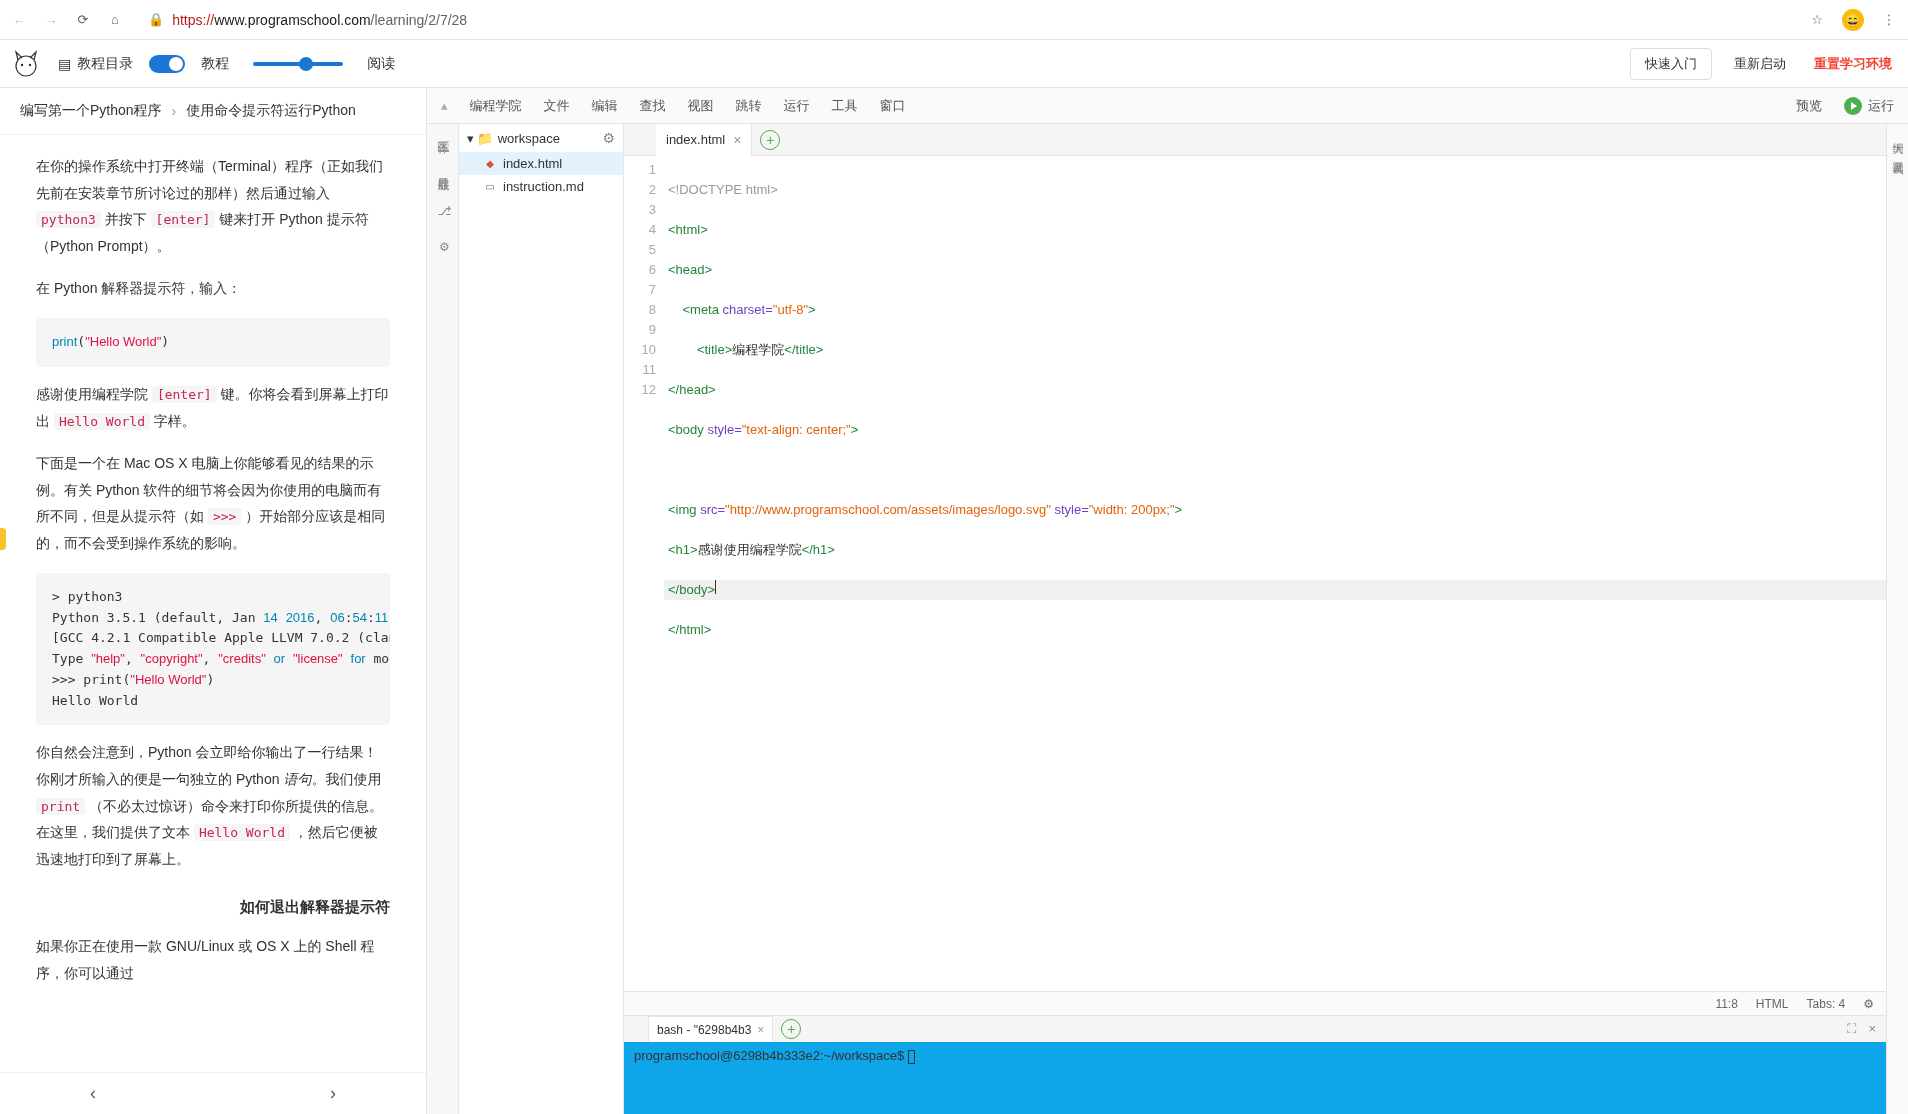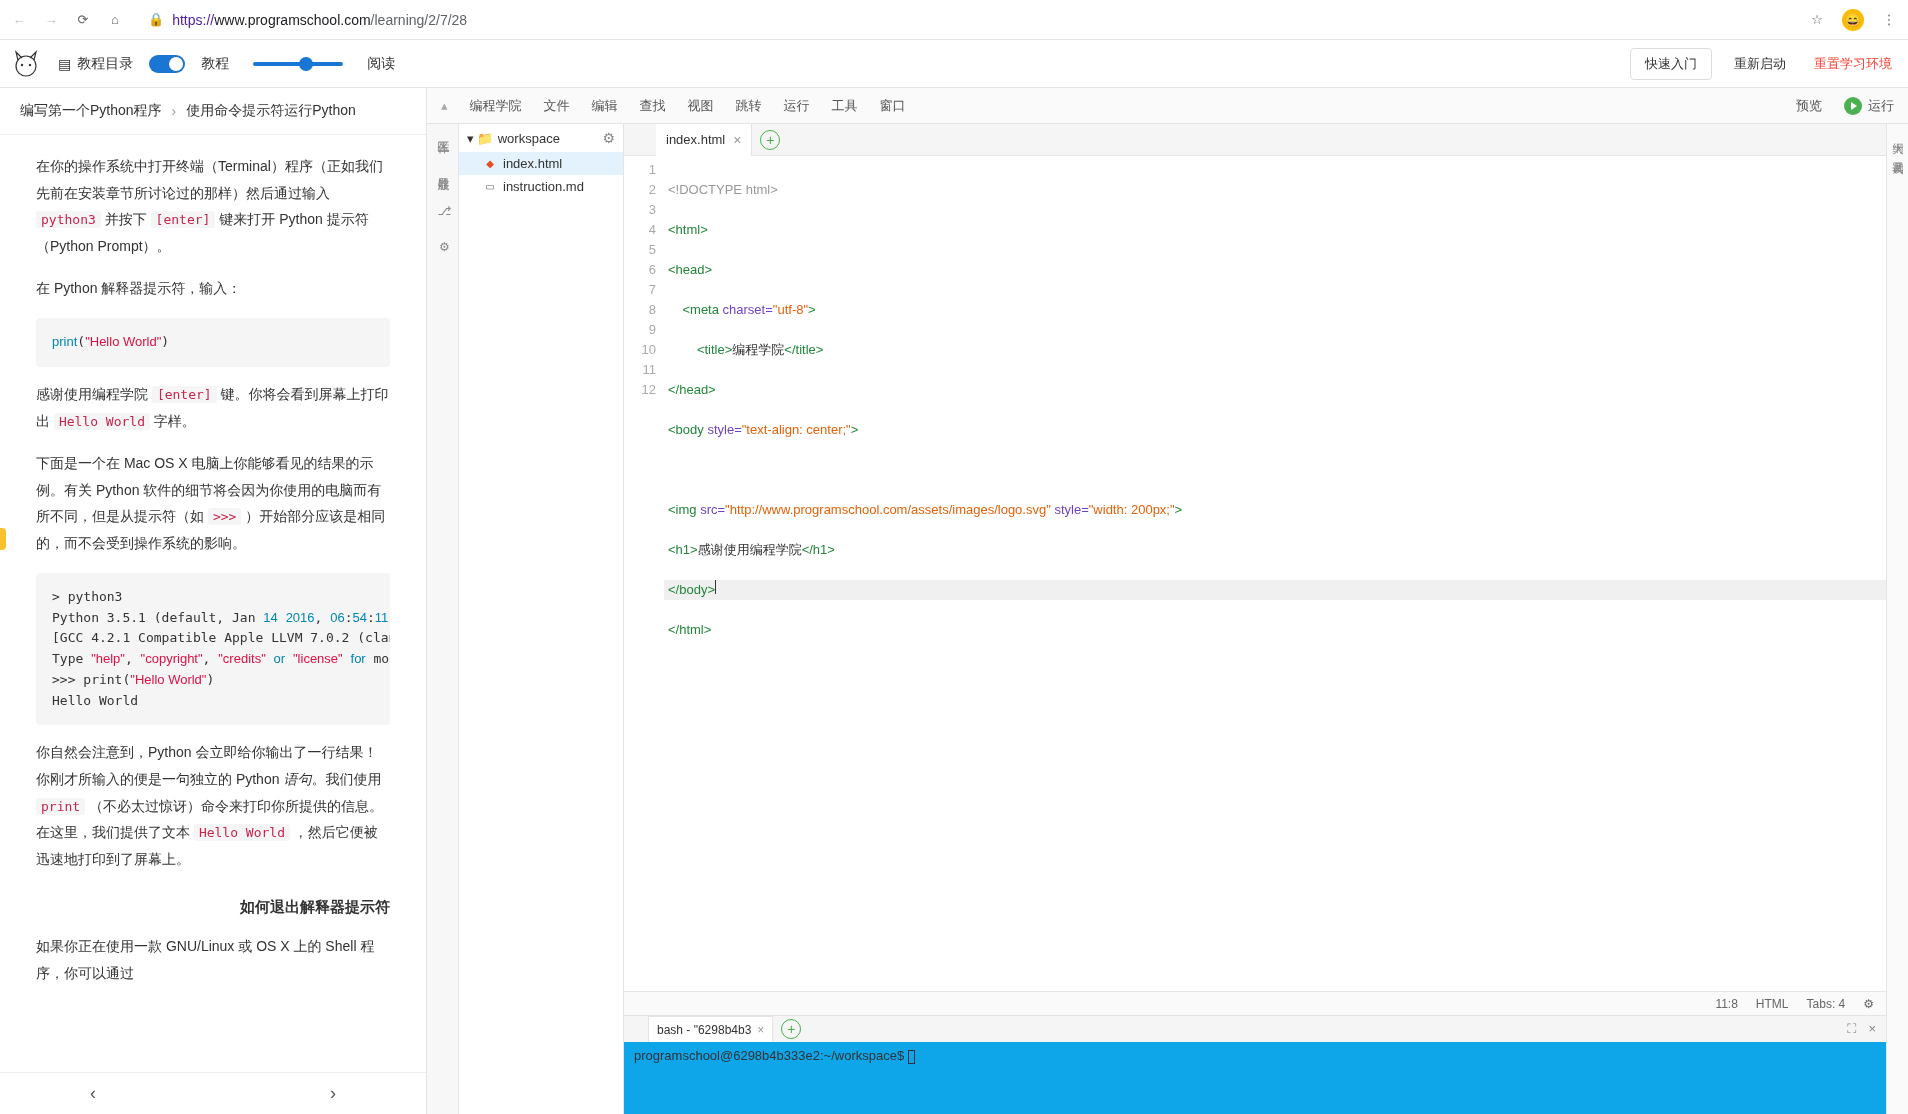--- a/index.html
+++ b/index.html
@@ -20,21 +20,21 @@
 .cat-logo { width:32px; height:32px; }
 .toc-btn { display:flex; align-items:center; gap:6px; font-size:14px; color:#333; cursor:pointer; }
 .toggle { width:36px; height:18px; background:#1976d2; border-radius:9px; position:relative; }
 .toggle::after { content:""; position:absolute; right:2px; top:2px; width:14px; height:14px; background:#fff; border-radius:50%; }
 .mode-label { font-size:14px; }
 .slider { width:90px; height:4px; background:#1976d2; border-radius:2px; position:relative; margin:0 8px; }
 .slider::after { content:""; position:absolute; right:30px; top:-5px; width:14px; height:14px; background:#1976d2; border-radius:50%; }
 .app-bar-spacer { flex:1; }
 .pill-btn { padding:6px 14px; border:1px solid #ddd; border-radius:4px; font-size:13px; cursor:pointer; }
 .link-btn { font-size:13px; cursor:pointer; padding:0 6px; }
-.link-btn.danger { color:#f44336; }
+.link-btn.danger { color:#f44336;font-weight:bold; }
 
 
 .main { display:flex; height:calc(100vh - 88px); }
 
 
 .lesson { width:427px; border-right:1px solid #e5e5e5; display:flex; flex-direction:column; position:relative; }
 .breadcrumb { padding:14px 20px; font-size:14px; display:flex; align-items:center; gap:10px; border-bottom:1px solid #eee; }
 .chevron { color:#999; }
 .lesson-body { flex:1; overflow-y:auto; padding:18px 36px; font-size:14px; line-height:1.9; color:#333; }
 .lesson-body p { margin-bottom:16px; }
@@ -104,21 +104,21 @@
 </head>
 <body>
 
 <div class="chrome-bar">
   <span class="chrome-btn disabled">←</span>
   <span class="chrome-btn disabled">→</span>
   <span class="chrome-btn">⟳</span>
   <span class="chrome-btn">⌂</span>
   <div class="url-bar">
     <span class="lock-icon">🔒</span>
-    <span><span style="color:#4c1d95">https://</span><span class="url-text">www.programschool.com</span><span style="color:#5f6368">/learning/2/7/28</span></span>
+    <span><span style="color:#b91c1c">https://</span><span class="url-text">www.programschool.com</span><span style="color:#5f6368">/learning/2/7/28</span></span>
   </div>
   <div class="chrome-right">
     <span class="chrome-btn">☆</span>
     <span class="emoji-avatar">😄</span>
     <span class="chrome-btn">⋮</span>
   </div>
 </div>
 
 <div class="app-bar">
   <svg class="cat-logo" viewBox="0 0 32 32">

